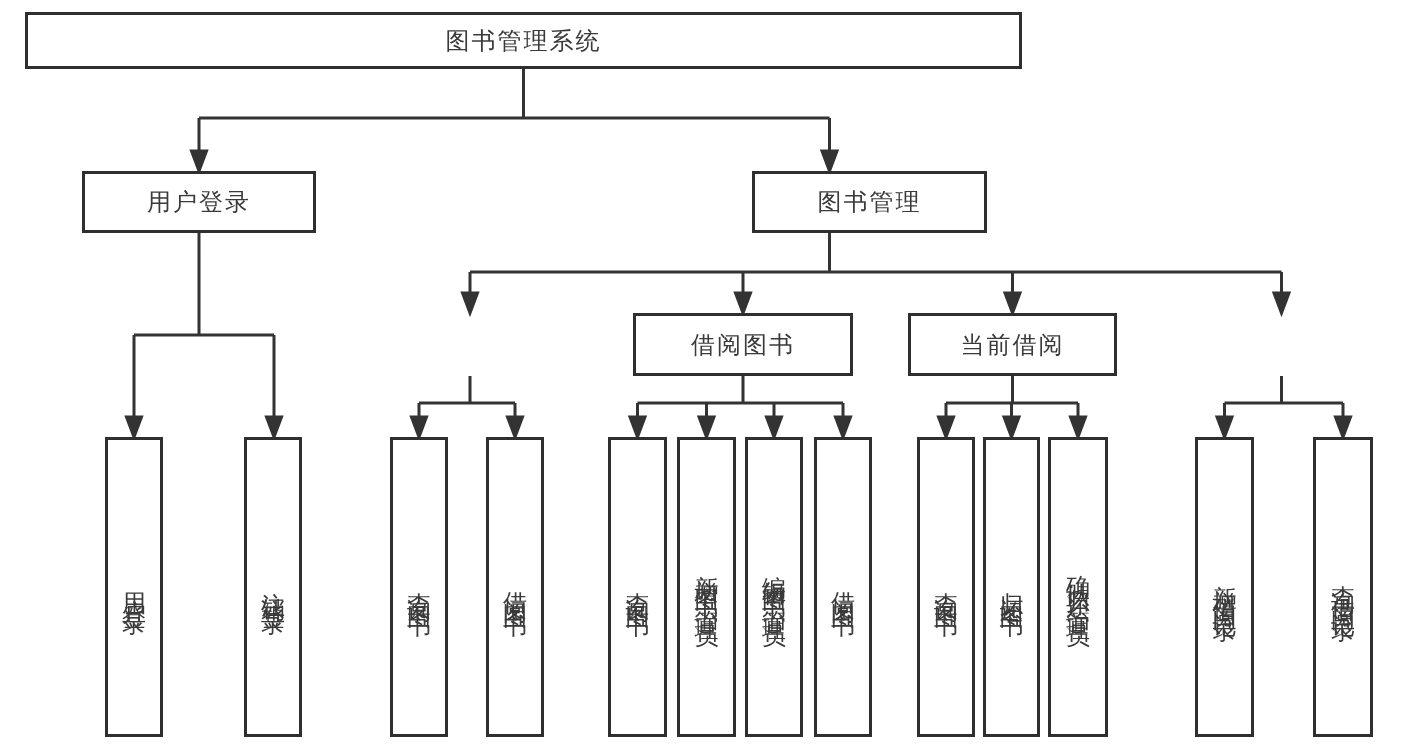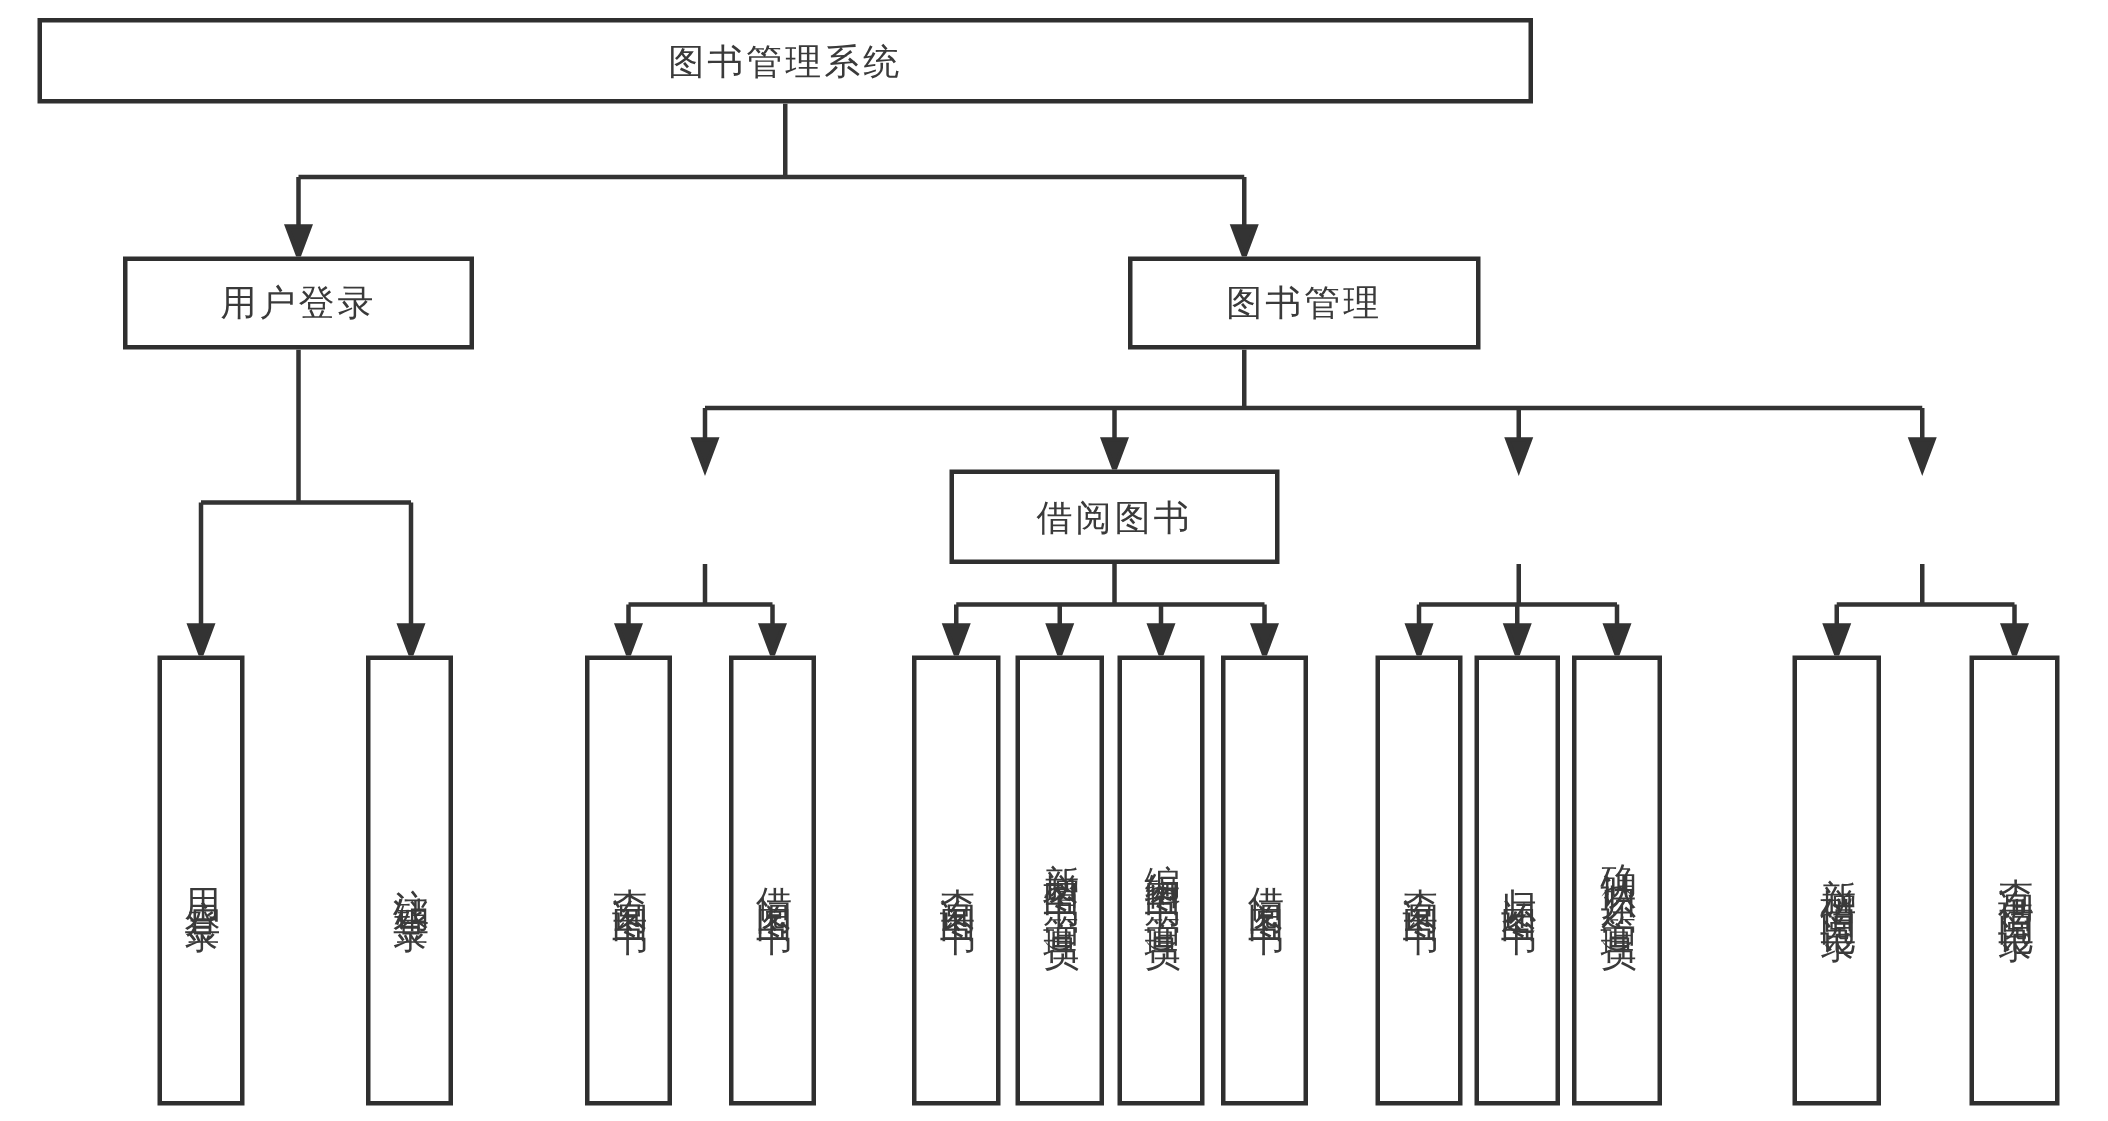--- a/index.html
+++ b/index.html
@@ -108,20 +108,23 @@
   <div class="node" style="left:82px; top:171px; width:234px; height:62px;">
     <span class="lbl">用户登录</span>
   </div>
   <div class="node" style="left:712px; top:171px; width:235px; height:62px;margin-left:40px;">
     <span class="lbl">图书管理</span>
   </div>
 
   <div class="node" style="left:633px; top:313px; width:220px; height:63px;">
     <span class="lbl">借阅图书</span>
   </div>
+  <div class="node" style="left:908px; top:313px; width:209px; height:63px;">
+    <span class="lbl">当前借阅</span>
+  </div>
 
   <div class="node leaf" style="left:105px; top:437px; width:58px; height:300px;">
     <span class="lbl">用户登录</span>
   </div>
   <div class="node leaf" style="left:244px; top:437px; width:58px; height:300px;">
     <span class="lbl">注销登录</span>
   </div>
 
   <div class="node leaf" style="left:390px; top:437px; width:58px; height:300px;">
     <span class="lbl">查询图书</span>

